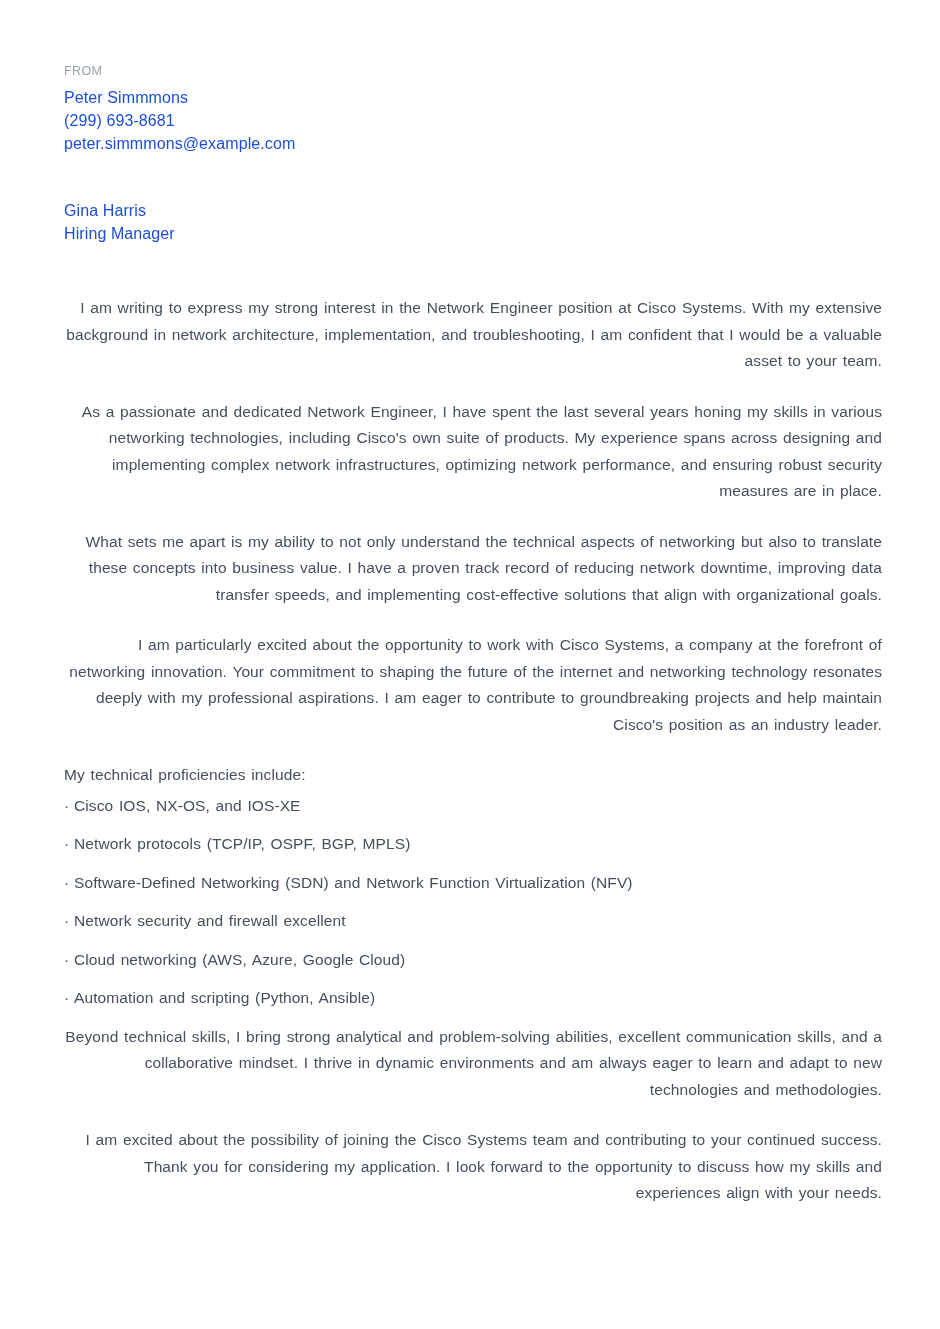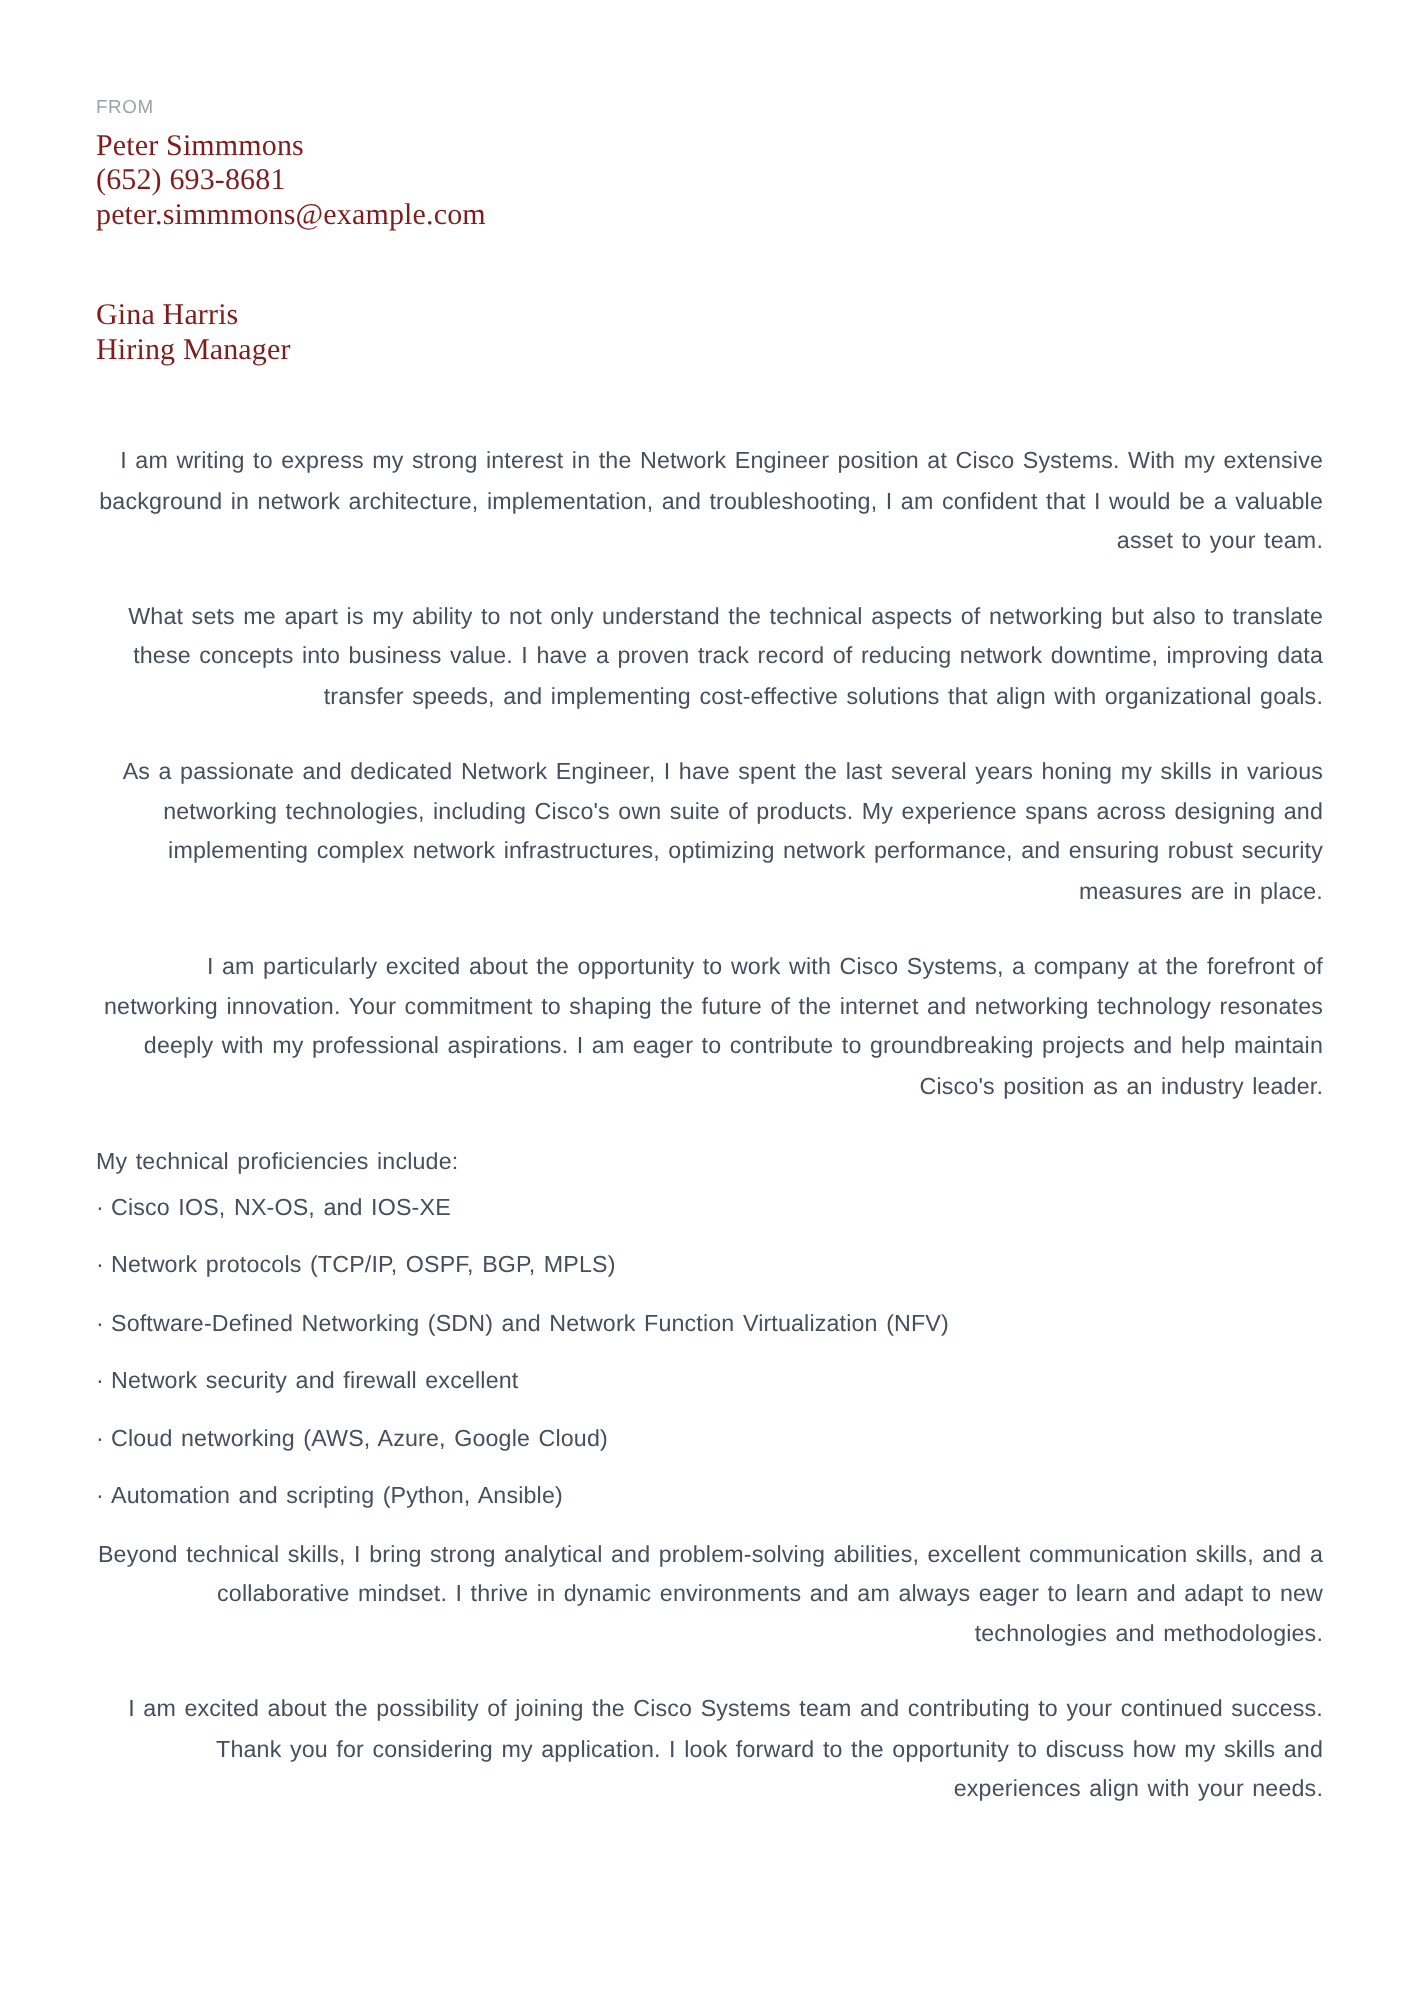--- a/index.html
+++ b/index.html
@@ -19,25 +19,24 @@
   }
   .section-label {
     font-size: 12.5px;
     line-height: 15px;
     color: #9ca3aa;
     letter-spacing: 0.4px;
     margin-bottom: 7px;
   }
   .contact-block { margin-bottom: 44px; }
   .contact-line {
-    font-size: 20px;
+    font-size: 16px;
     line-height: 23px;
-    color: #7f1d1d;
+    color: #1d4ed8;
     letter-spacing: 0.1px;
-    font-family: Liberation Serif, serif;
   }
   .to-block { margin-bottom: 50px; }
   .body-text {
     font-size: 15.5px;
     line-height: 26.5px;
     color: #464f5e;
     word-spacing: 0.08em;
     letter-spacing: 0.1px;
   }
   .salutation { margin-bottom: 24px; }
@@ -53,33 +52,33 @@
   .bullet-text { flex: 1 1 auto; }
 </style>
 </head>
 <body>
 
 <div class="page">
 
   <div class="contact-block">
     <div class="section-label">FROM</div>
     <div class="contact-line">Peter Simmmons</div>
-    <div class="contact-line">(652) 693-8681</div>
+    <div class="contact-line">(299) 693-8681</div>
     <div class="contact-line">peter.simmmons@example.com</div>
   </div>
 
   <div class="contact-block to-block">
     <div class="contact-line">Gina Harris</div>
     <div class="contact-line">Hiring Manager</div>
   </div>
 
 
   <div class="body-text para">I am writing to express my strong interest in the Network Engineer position at Cisco Systems. With my extensive background in network architecture, implementation, and troubleshooting, I am confident that I would be a valuable asset to your team.</div>
+  <div class="body-text para">As a passionate and dedicated Network Engineer, I have spent the last several years honing my skills in various networking technologies, including Cisco's own suite of products. My experience spans across designing and implementing complex network infrastructures, optimizing network performance, and ensuring robust security measures are in place.</div>
   <div class="body-text para">What sets me apart is my ability to not only understand the technical aspects of networking but also to translate these concepts into business value. I have a proven track record of reducing network downtime, improving data transfer speeds, and implementing cost-effective solutions that align with organizational goals.</div>
-  <div class="body-text para">As a passionate and dedicated Network Engineer, I have spent the last several years honing my skills in various networking technologies, including Cisco's own suite of products. My experience spans across designing and implementing complex network infrastructures, optimizing network performance, and ensuring robust security measures are in place.</div>
   <div class="body-text para">I am particularly excited about the opportunity to work with Cisco Systems, a company at the forefront of networking innovation. Your commitment to shaping the future of the internet and networking technology resonates deeply with my professional aspirations. I am eager to contribute to groundbreaking projects and help maintain Cisco's position as an industry leader.</div>
 
   <div class="body-text skills-intro">My technical proficiencies include:</div>
 
   <div class="skills-list">
     <div class="body-text bullet-item">
       <span class="bullet-dot">·</span>
       <span class="bullet-text">Cisco IOS, NX-OS, and IOS-XE</span>
     </div>
     <div class="body-text bullet-item">

